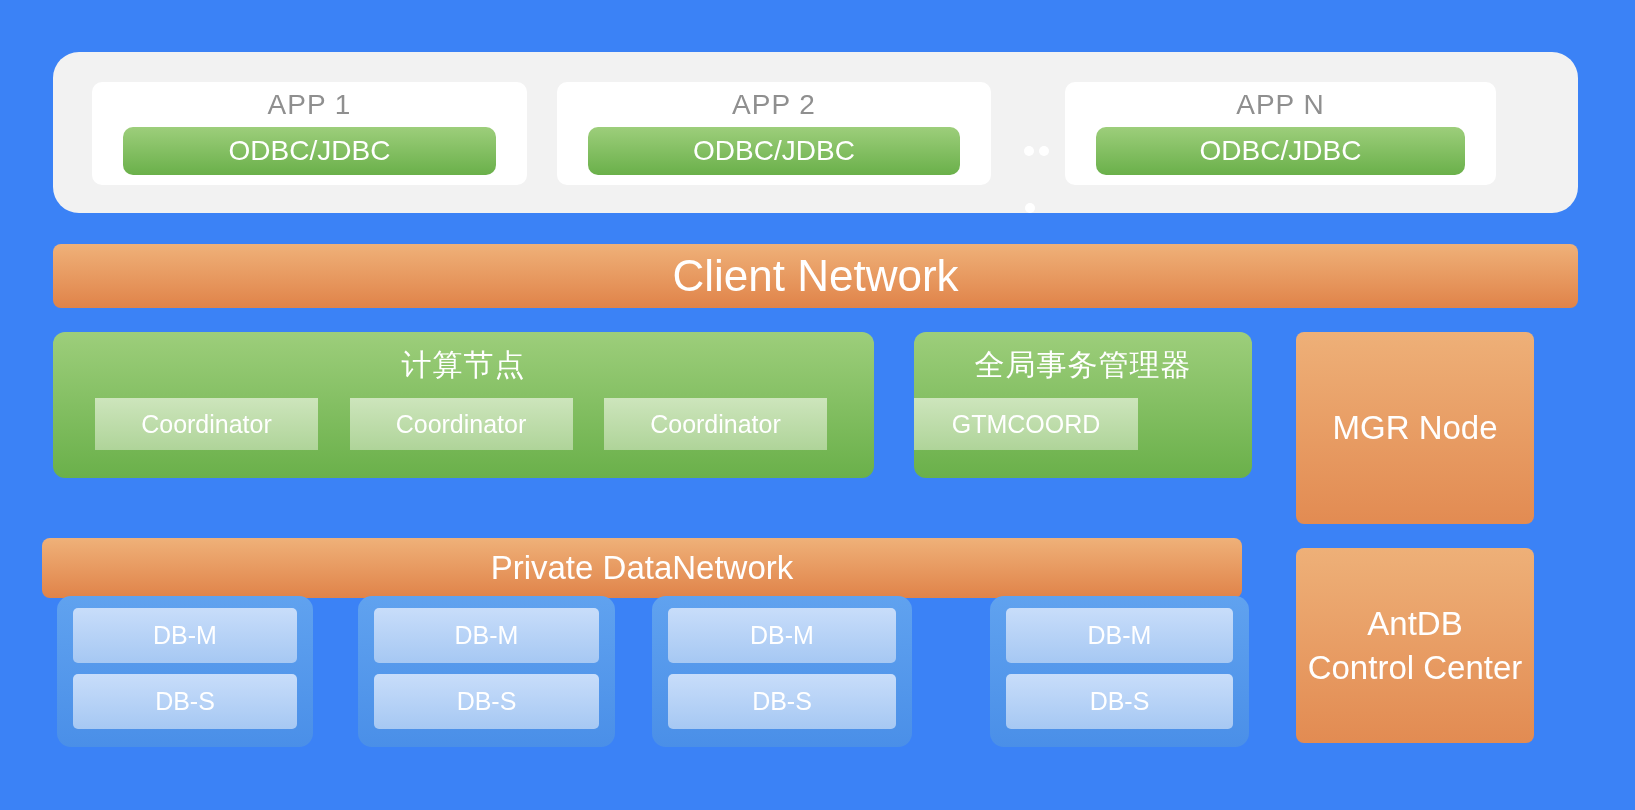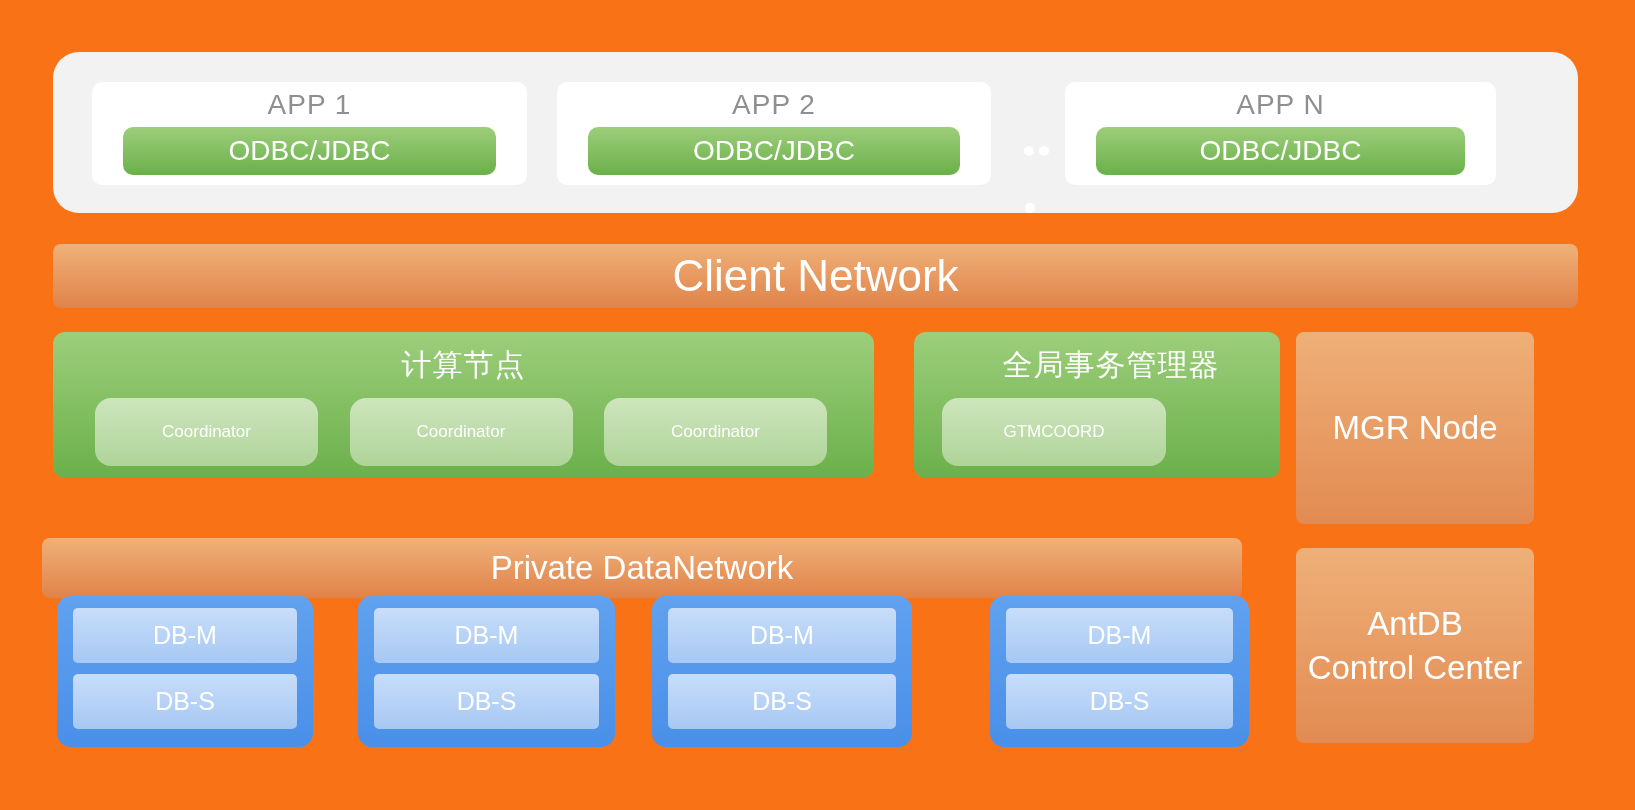--- a/index.html
+++ b/index.html
@@ -1,17 +1,17 @@
 <!DOCTYPE html>
 <html><head>
 <meta charset="utf-8">
 <style>
   html,body{margin:0;padding:0;background:#ffffff;}
   .canvas{
-    position:relative;width:1635px;height:810px;background:#f97316;overflow:hidden;
+    position:relative;width:1635px;height:810px;background:#3b82f6;overflow:hidden;
     font-family:"Liberation Sans","DejaVu Sans",sans-serif;
   }
   
   .app-layer{
     position:absolute;left:53px;top:52px;width:1525px;height:161px;
     background:#f2f2f2;border-radius:26px;
   }
   .app-card{
     position:absolute;top:30px;height:103px;background:#ffffff;border-radius:10px;
     display:flex;flex-direction:column;align-items:center;
@@ -35,30 +35,30 @@
     color:#ffffff;display:flex;align-items:center;justify-content:center;
   }
   .client-net{left:53px;top:244px;width:1525px;height:64px;font-size:44px;}
   .private-net{left:42px;top:502px;width:1200px;height:60px;font-size:33px;margin-top:36px;}
   
   .green-box{
     position:absolute;top:332px;height:146px;border-radius:12px;
     background:linear-gradient(180deg,#9dce7b 0%,#6ab04a 100%);
   }
   .compute-box{left:53px;width:821px;text-align:right;}
-  .gtm-box{left:914px;width:338px;padding-left:28px;}
+  .gtm-box{left:914px;width:338px;}
   .green-box .box-title{
     height:66px;display:flex;align-items:center;justify-content:center;
     color:#ffffff;font-size:30px;letter-spacing:1px;
   }
   .coord-row{display:flex;justify-content:space-between;padding:0 47px 0 42px;}
   .light-green-btn{
-    width:223px;height:68px;border-radius:16px;
+    width:223px;height:52px;border-radius:0;
     background:linear-gradient(180deg,#cde5bc 0%,#afd499 100%);
-    color:#ffffff;font-size:17px;display:flex;align-items:center;justify-content:center;
+    color:#ffffff;font-size:25px;display:flex;align-items:center;justify-content:center;
   }
   .gtm-btn-row{display:flex;}
   .gtm-btn-row .light-green-btn{width:224px;}
   
   .orange-box{
     position:absolute;left:1296px;width:238px;border-radius:8px;
     background:linear-gradient(180deg,#eeb078 0%,#e28b52 100%);
     color:#ffffff;font-size:33px;display:flex;align-items:center;justify-content:center;
     text-align:center;line-height:44px;
   }

